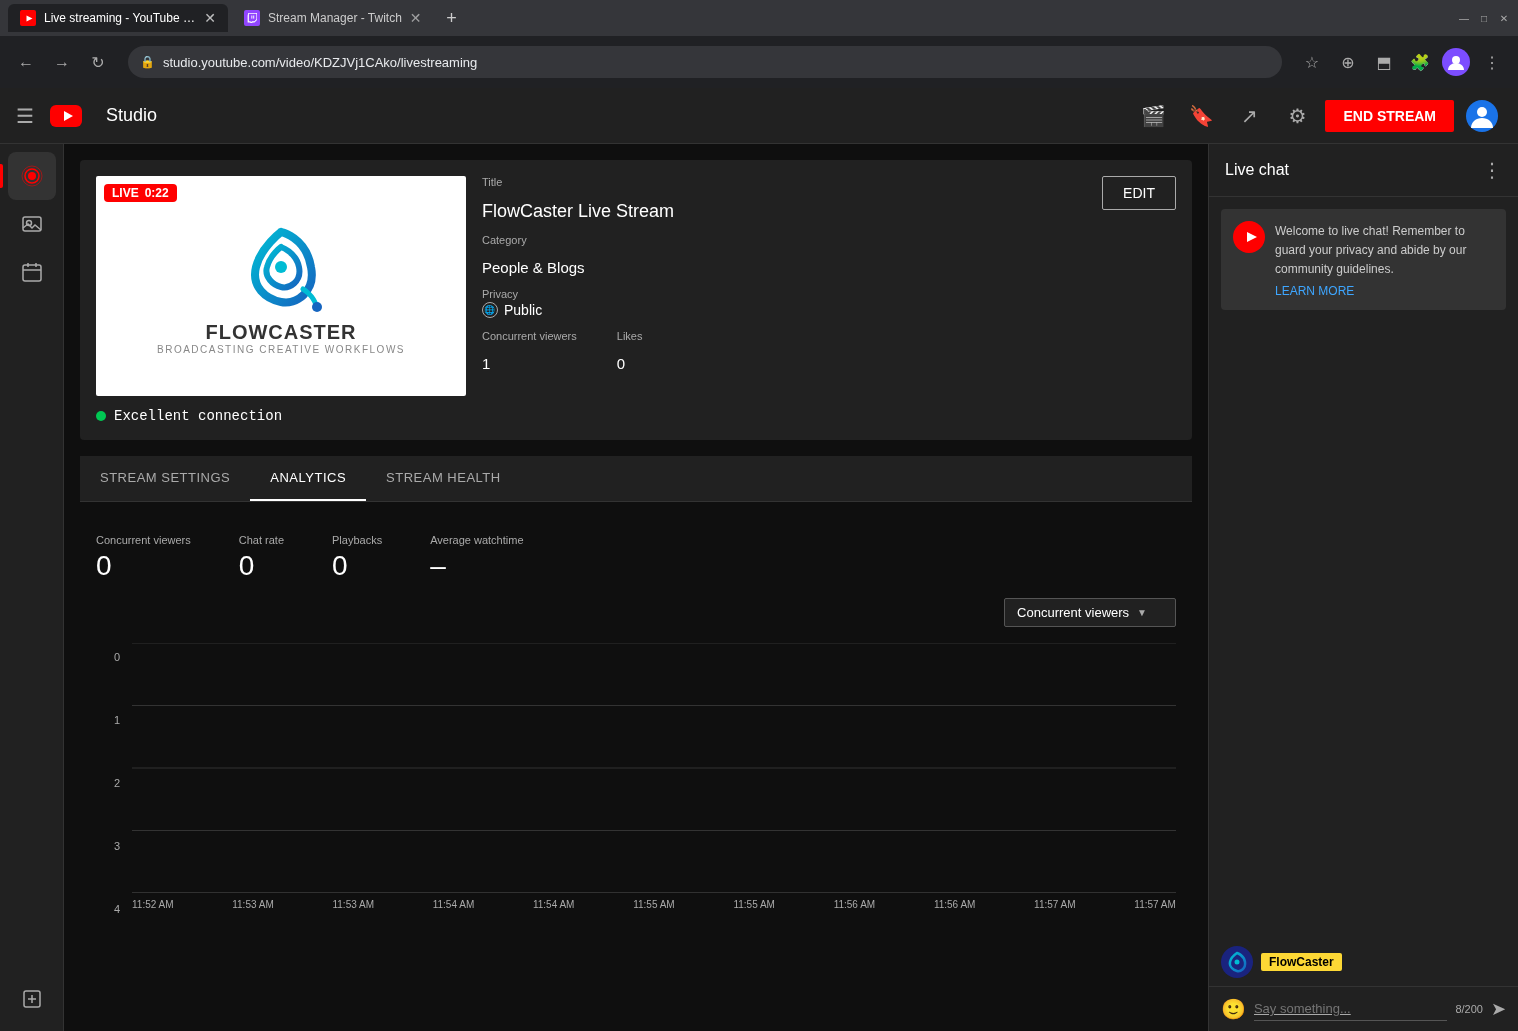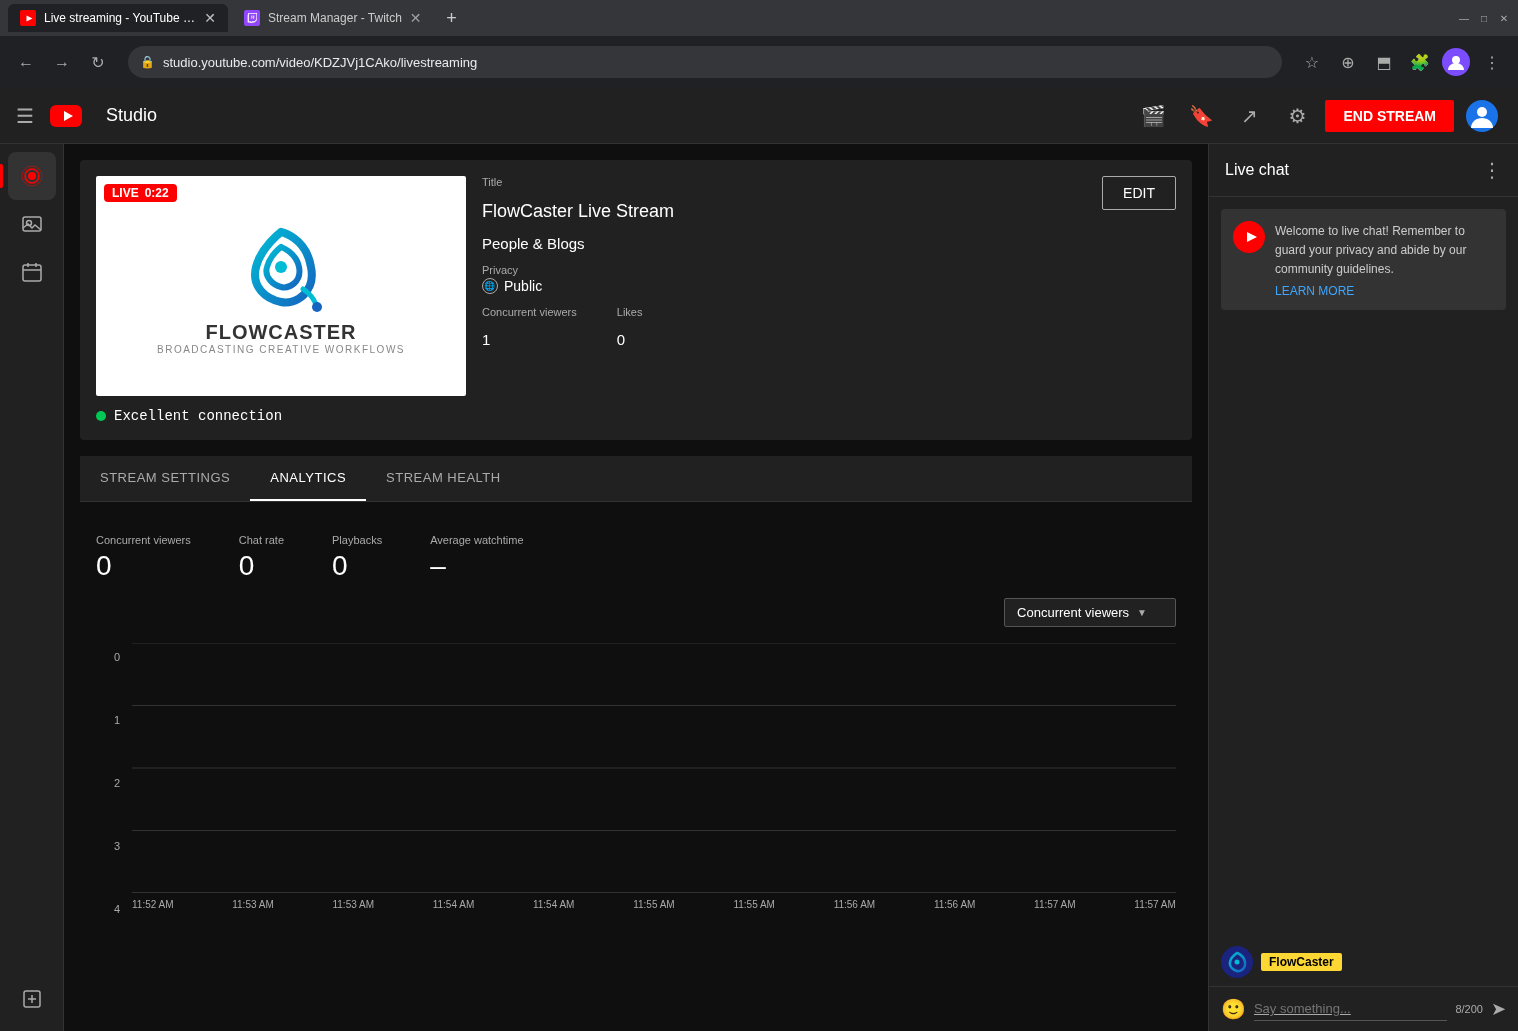--- a/index.html
+++ b/index.html
@@ -272,20 +272,21 @@
         </div>
 
         <div class="stream-info">
           <div class="info-header">
             <div>
               <div class="info-label">Title</div>
               <div class="info-value title">FlowCaster Live Stream</div>
             </div>
             <button class="edit-btn">EDIT</button>
           </div>
+          <div class="info-label">Category</div>
           <div class="info-value">People &amp; Blogs</div>
           <div class="info-label">Privacy</div>
           <div class="privacy-row">
             <div class="globe-icon">🌐</div>
             <span>Public</span>
           </div>
           <div class="info-row">
             <div>
               <div class="info-label">Concurrent viewers</div>
               <div class="info-value">1</div>

